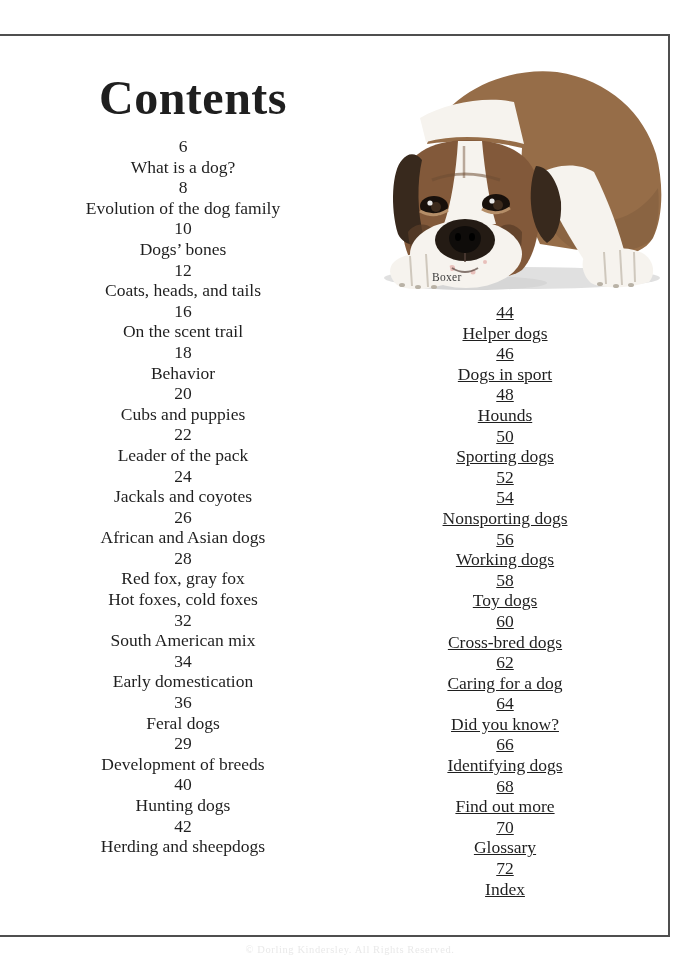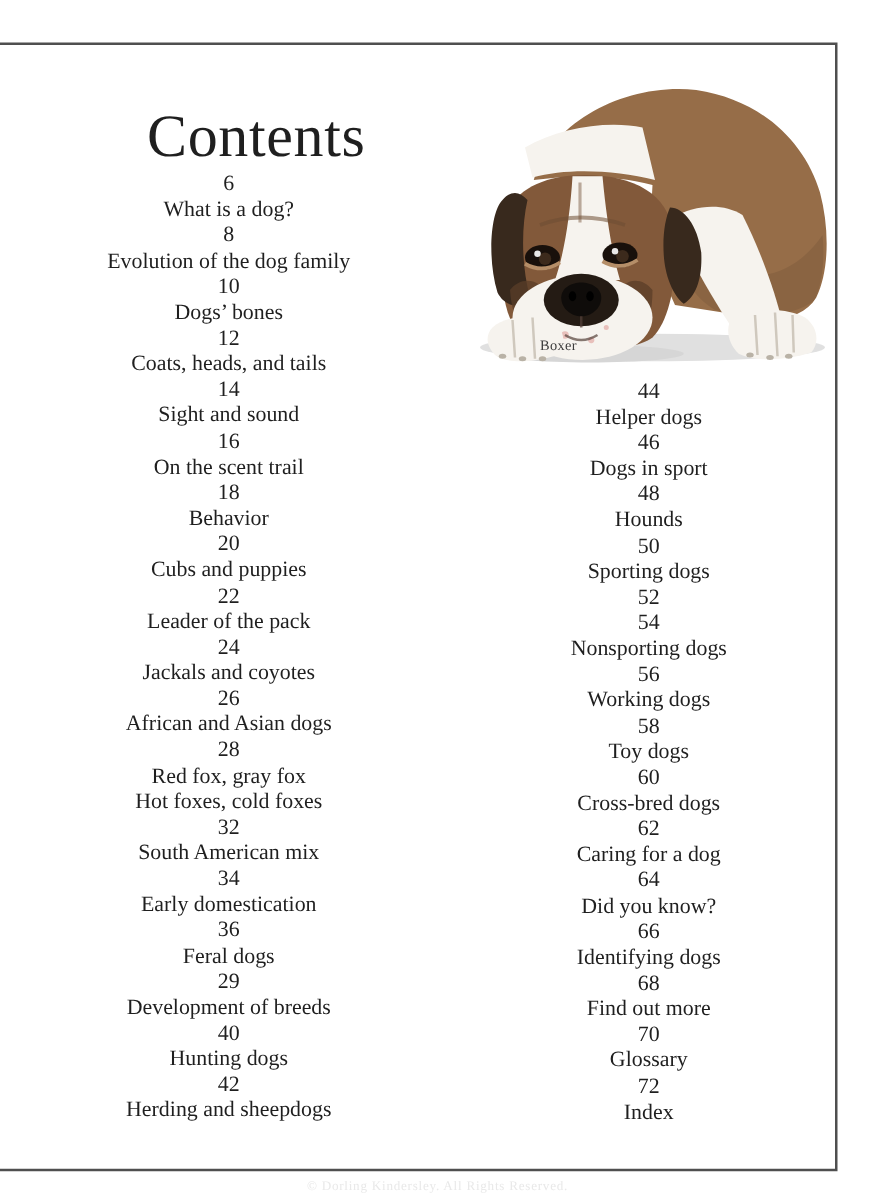--- a/index.html
+++ b/index.html
@@ -1,27 +1,27 @@
 <!DOCTYPE html>
 <html style="--border: #4f4f4f; --text: #1f1f1f; --caption: #3c3c3c; --watermark: #e9e9e9; --dog-brown: #966d48; --dog-brown-dark: #82593a; --dog-dark: #241b14; --dog-white: #f6f3ee; --shadow: #e0e0e0;"><head>
 <meta charset="utf-8">
 <style>
   html,body{margin:0;padding:0;}
   body{width:700px;height:960px;background:#ffffff;overflow:hidden;
        font-family:"Liberation Serif","DejaVu Serif",serif;}
   .page{position:relative;width:700px;height:960px;background:#fff;}
   .frame{position:absolute;left:-10px;top:34px;width:680px;height:903px;
          box-sizing:border-box;border:2px solid var(--border,#4f4f4f);}
-  .title{position:absolute;left:43px;top:72px;width:300px;margin:12px;
-         text-align:center;font-size:48px;font-weight:normal;line-height:1.1;
+  .title{position:absolute;left:43px;top:72px;width:300px;margin:0;
+         text-align:center;font-size:48px;font-weight:bold;line-height:1.1;
          color:var(--text,#1f1f1f);letter-spacing:0.5px;}
   .toc{position:absolute;text-align:center;color:var(--text,#242424);
        font-size:17.5px;line-height:20.6px;}
   .toc-left{left:33px;top:136px;width:300px;}
-  .toc-right{left:399px;top:302px;width:240px;}
+  .toc-right{left:385px;top:302px;width:240px;text-decoration:underline;}
   .toc-num,.toc-title{white-space:nowrap;}
   .photo{position:absolute;left:372px;top:56px;width:298px;height:236px;}
   .caption{position:absolute;left:432px;top:271px;font-size:11.5px;
            color:var(--caption,#3c3c3c);letter-spacing:0.3px;}
   .watermark{position:absolute;left:0;top:944px;width:700px;text-align:center;
              font-size:10.5px;letter-spacing:0.6px;color:var(--watermark,#e9e9e9);}
   
   .f-brown{fill:var(--dog-brown,#966d48);}
   .f-brown2{fill:var(--dog-brown-dark,#82593a);}
   .f-dark{fill:var(--dog-dark,#241b14);}
@@ -120,24 +120,20 @@
       </div>
       <div class="toc-entry">
         <div class="toc-num">10</div>
         <div class="toc-title">Dogs’ bones</div>
       </div>
       <div class="toc-entry">
         <div class="toc-num">12</div>
         <div class="toc-title">Coats, heads, and tails</div>
       </div>
       <div class="toc-entry">
-        <div class="toc-num">14</div>
-        <div class="toc-title">Sight and sound</div>
-      </div>
-      <div class="toc-entry">
         <div class="toc-num">16</div>
         <div class="toc-title">On the scent trail</div>
       </div>
       <div class="toc-entry">
         <div class="toc-num">18</div>
         <div class="toc-title">Behavior</div>
       </div>
       <div class="toc-entry">
         <div class="toc-num">20</div>
         <div class="toc-title">Cubs and puppies</div>

